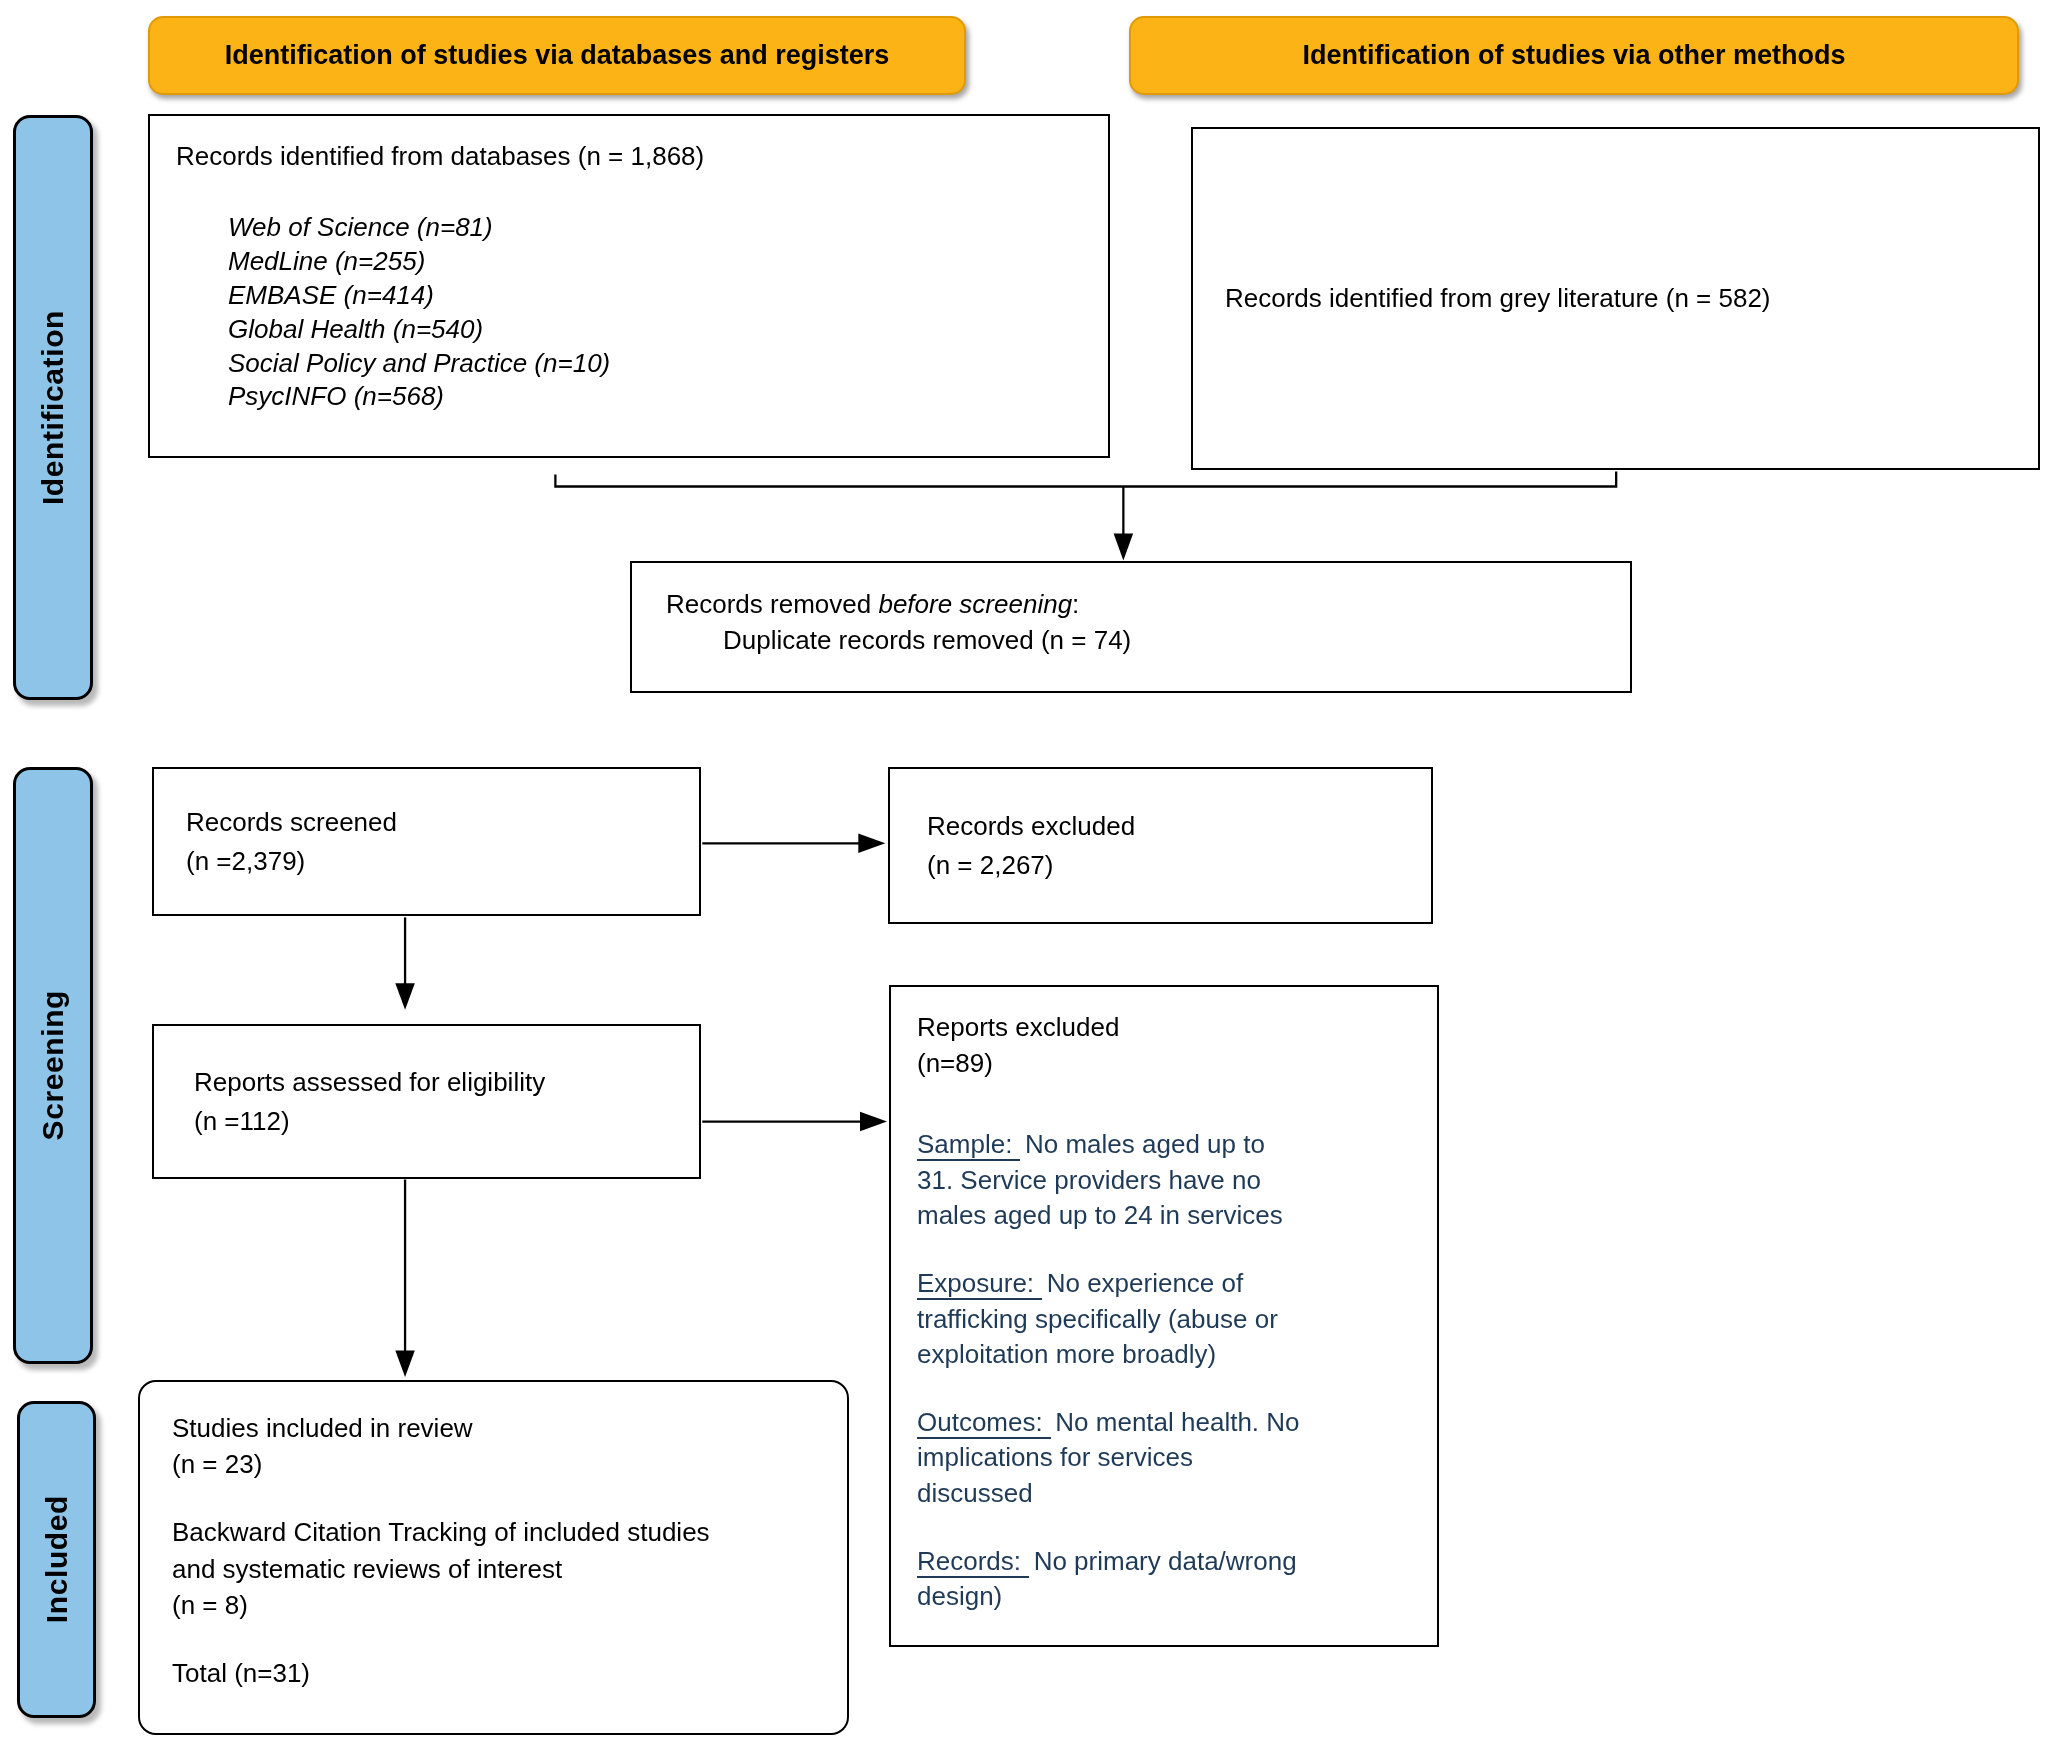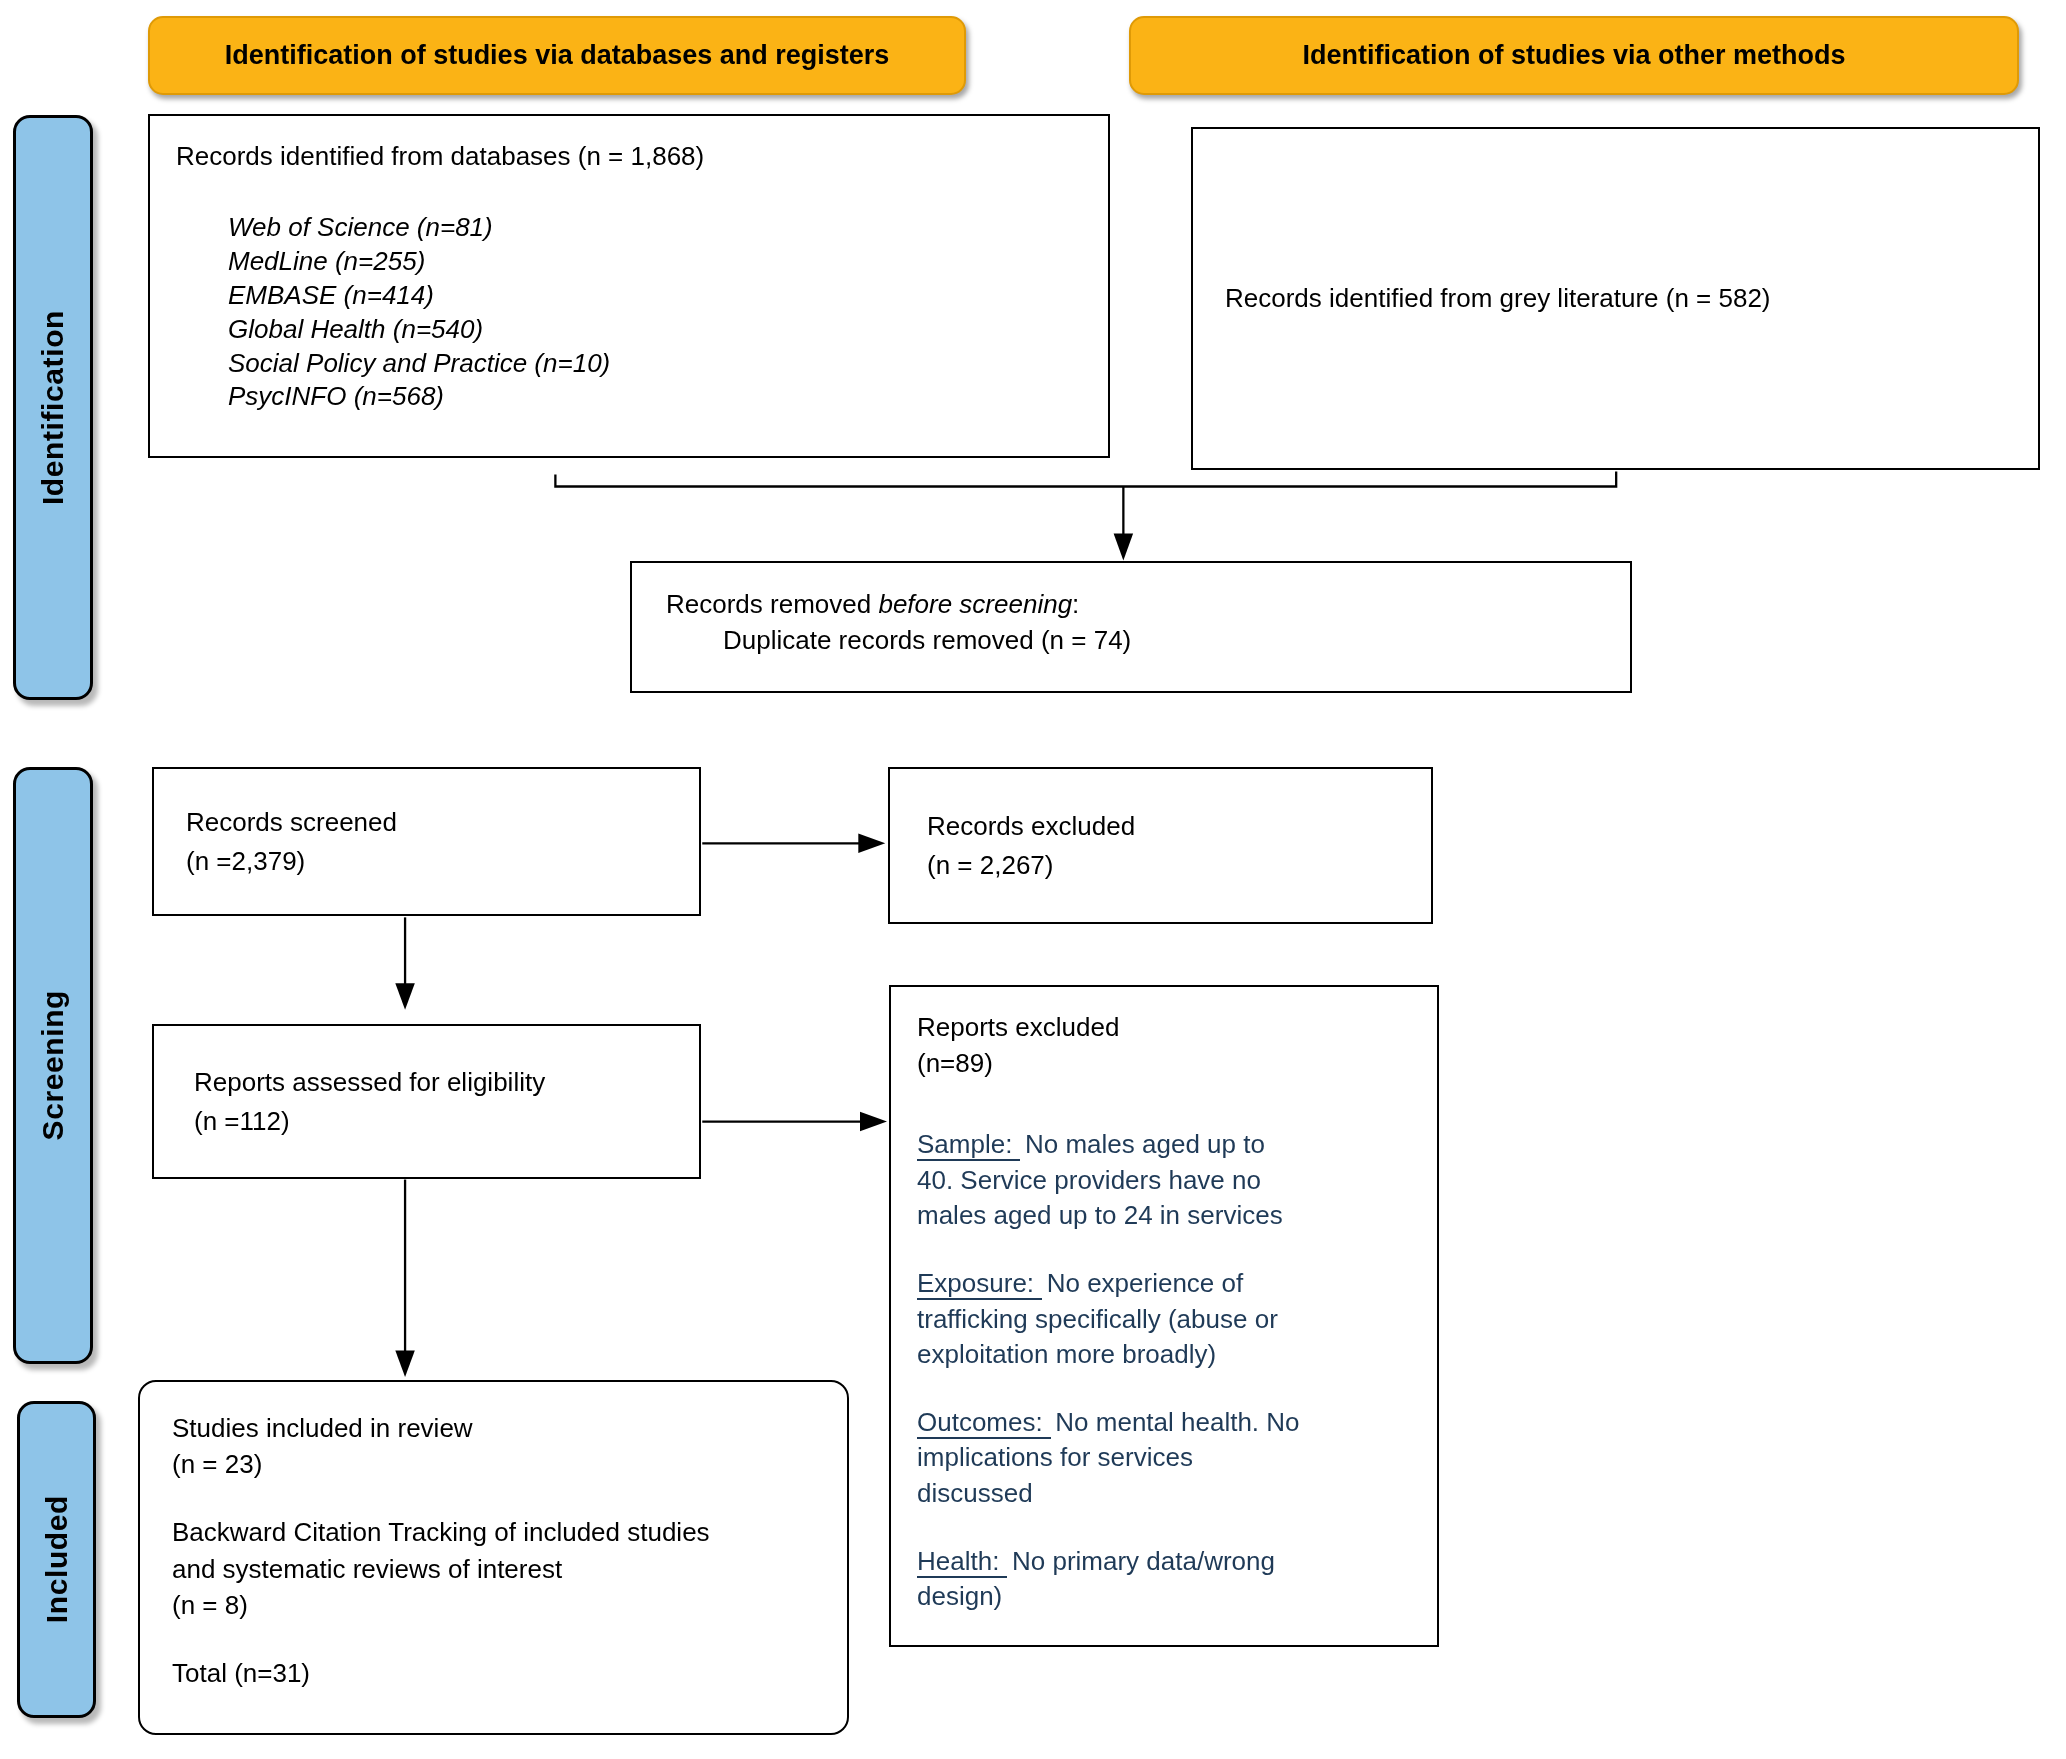--- a/index.html
+++ b/index.html
@@ -181,24 +181,24 @@
   <div class="box two-line" id="box-assessed">
     <div>Reports assessed for eligibility</div>
     <div>(n =112)</div>
   </div>
 
   <div class="box" id="box-reports-excluded">
     <div class="rtitle">
       <div>Reports excluded</div>
       <div>(n=89)</div>
     </div>
-    <p class="reason"><span class="rlabel">Sample:</span><span>No males aged up to 40. Service providers have no males aged up to 24 in services</span></p>
+    <p class="reason"><span class="rlabel">Sample:</span><span>No males aged up to 31. Service providers have no males aged up to 24 in services</span></p>
     <p class="reason"><span class="rlabel">Exposure:</span><span>No experience of trafficking specifically (abuse or exploitation more broadly)</span></p>
     <p class="reason"><span class="rlabel">Outcomes:</span><span>No mental health. No implications for services discussed</span></p>
-    <p class="reason"><span class="rlabel">Health:</span><span>No primary data/wrong design)</span></p>
+    <p class="reason"><span class="rlabel">Records:</span><span>No primary data/wrong design)</span></p>
   </div>
 
   <div class="box" id="box-included">
     <div>Studies included in review</div>
     <div>(n = 23)</div>
     <div class="gap"></div>
     <div class="wrap">Backward Citation Tracking of included studies and systematic reviews of interest</div>
     <div>(n = 8)</div>
     <div class="gap"></div>
     <div>Total (n=31)</div>

